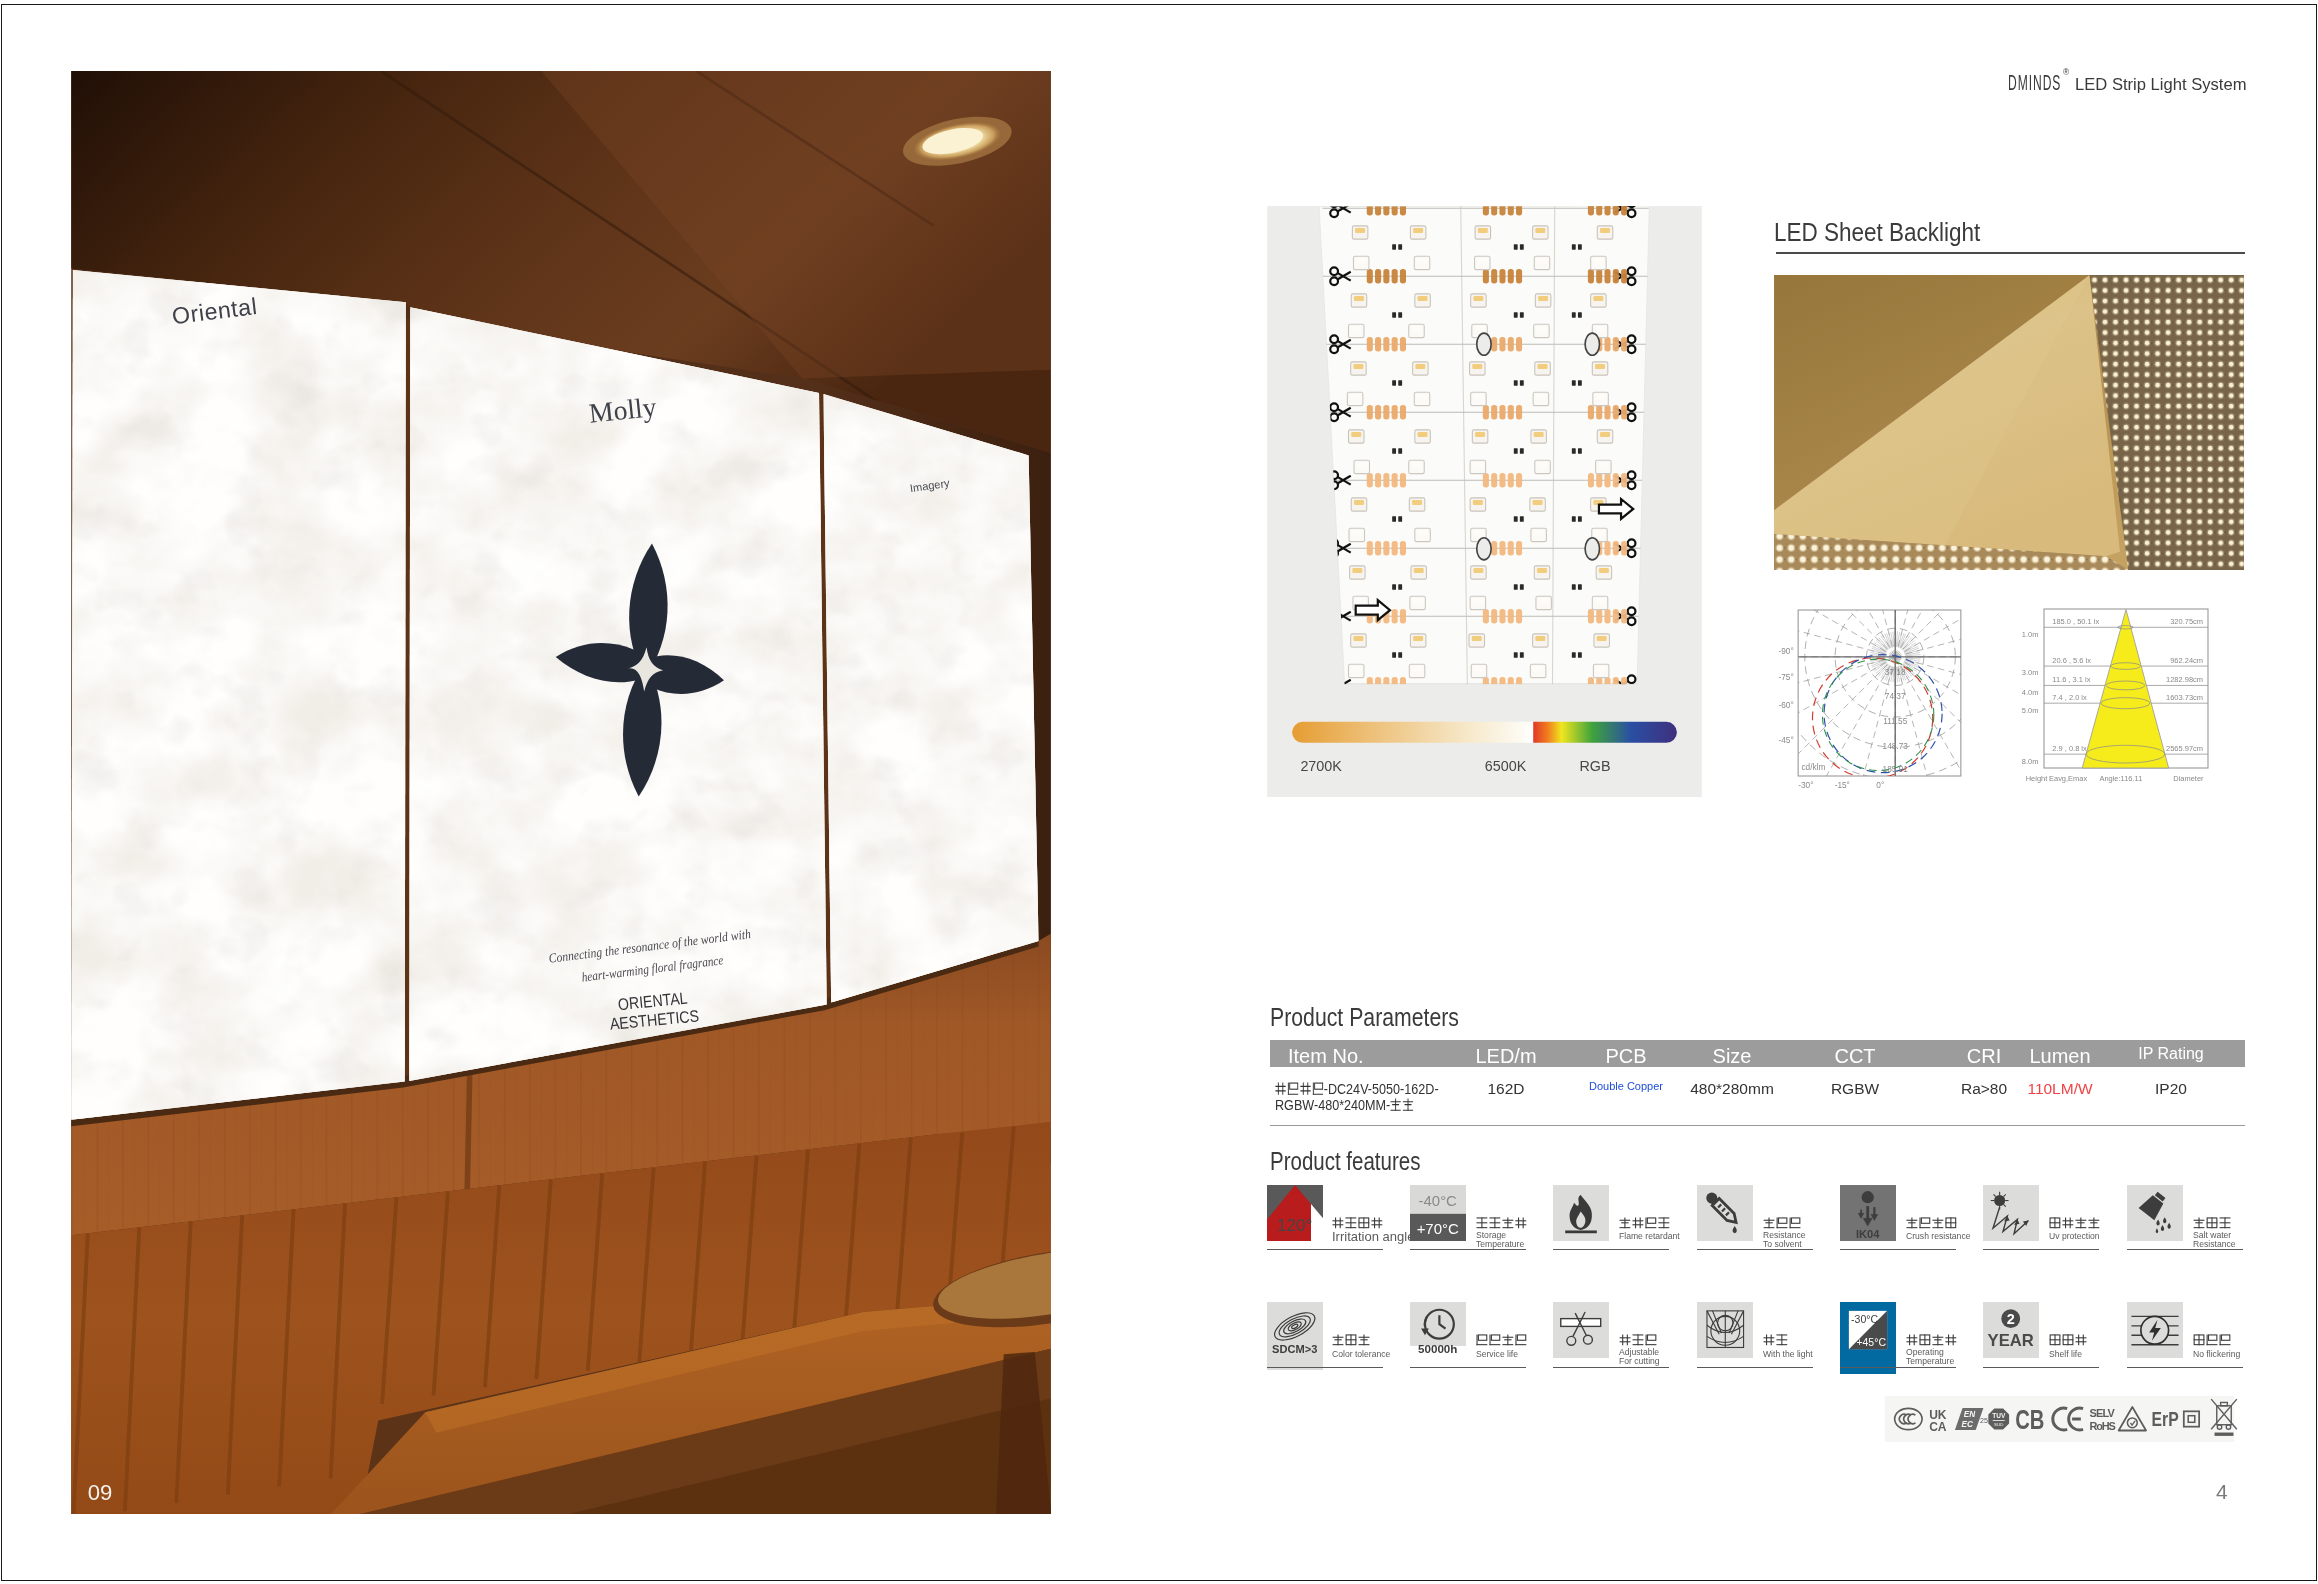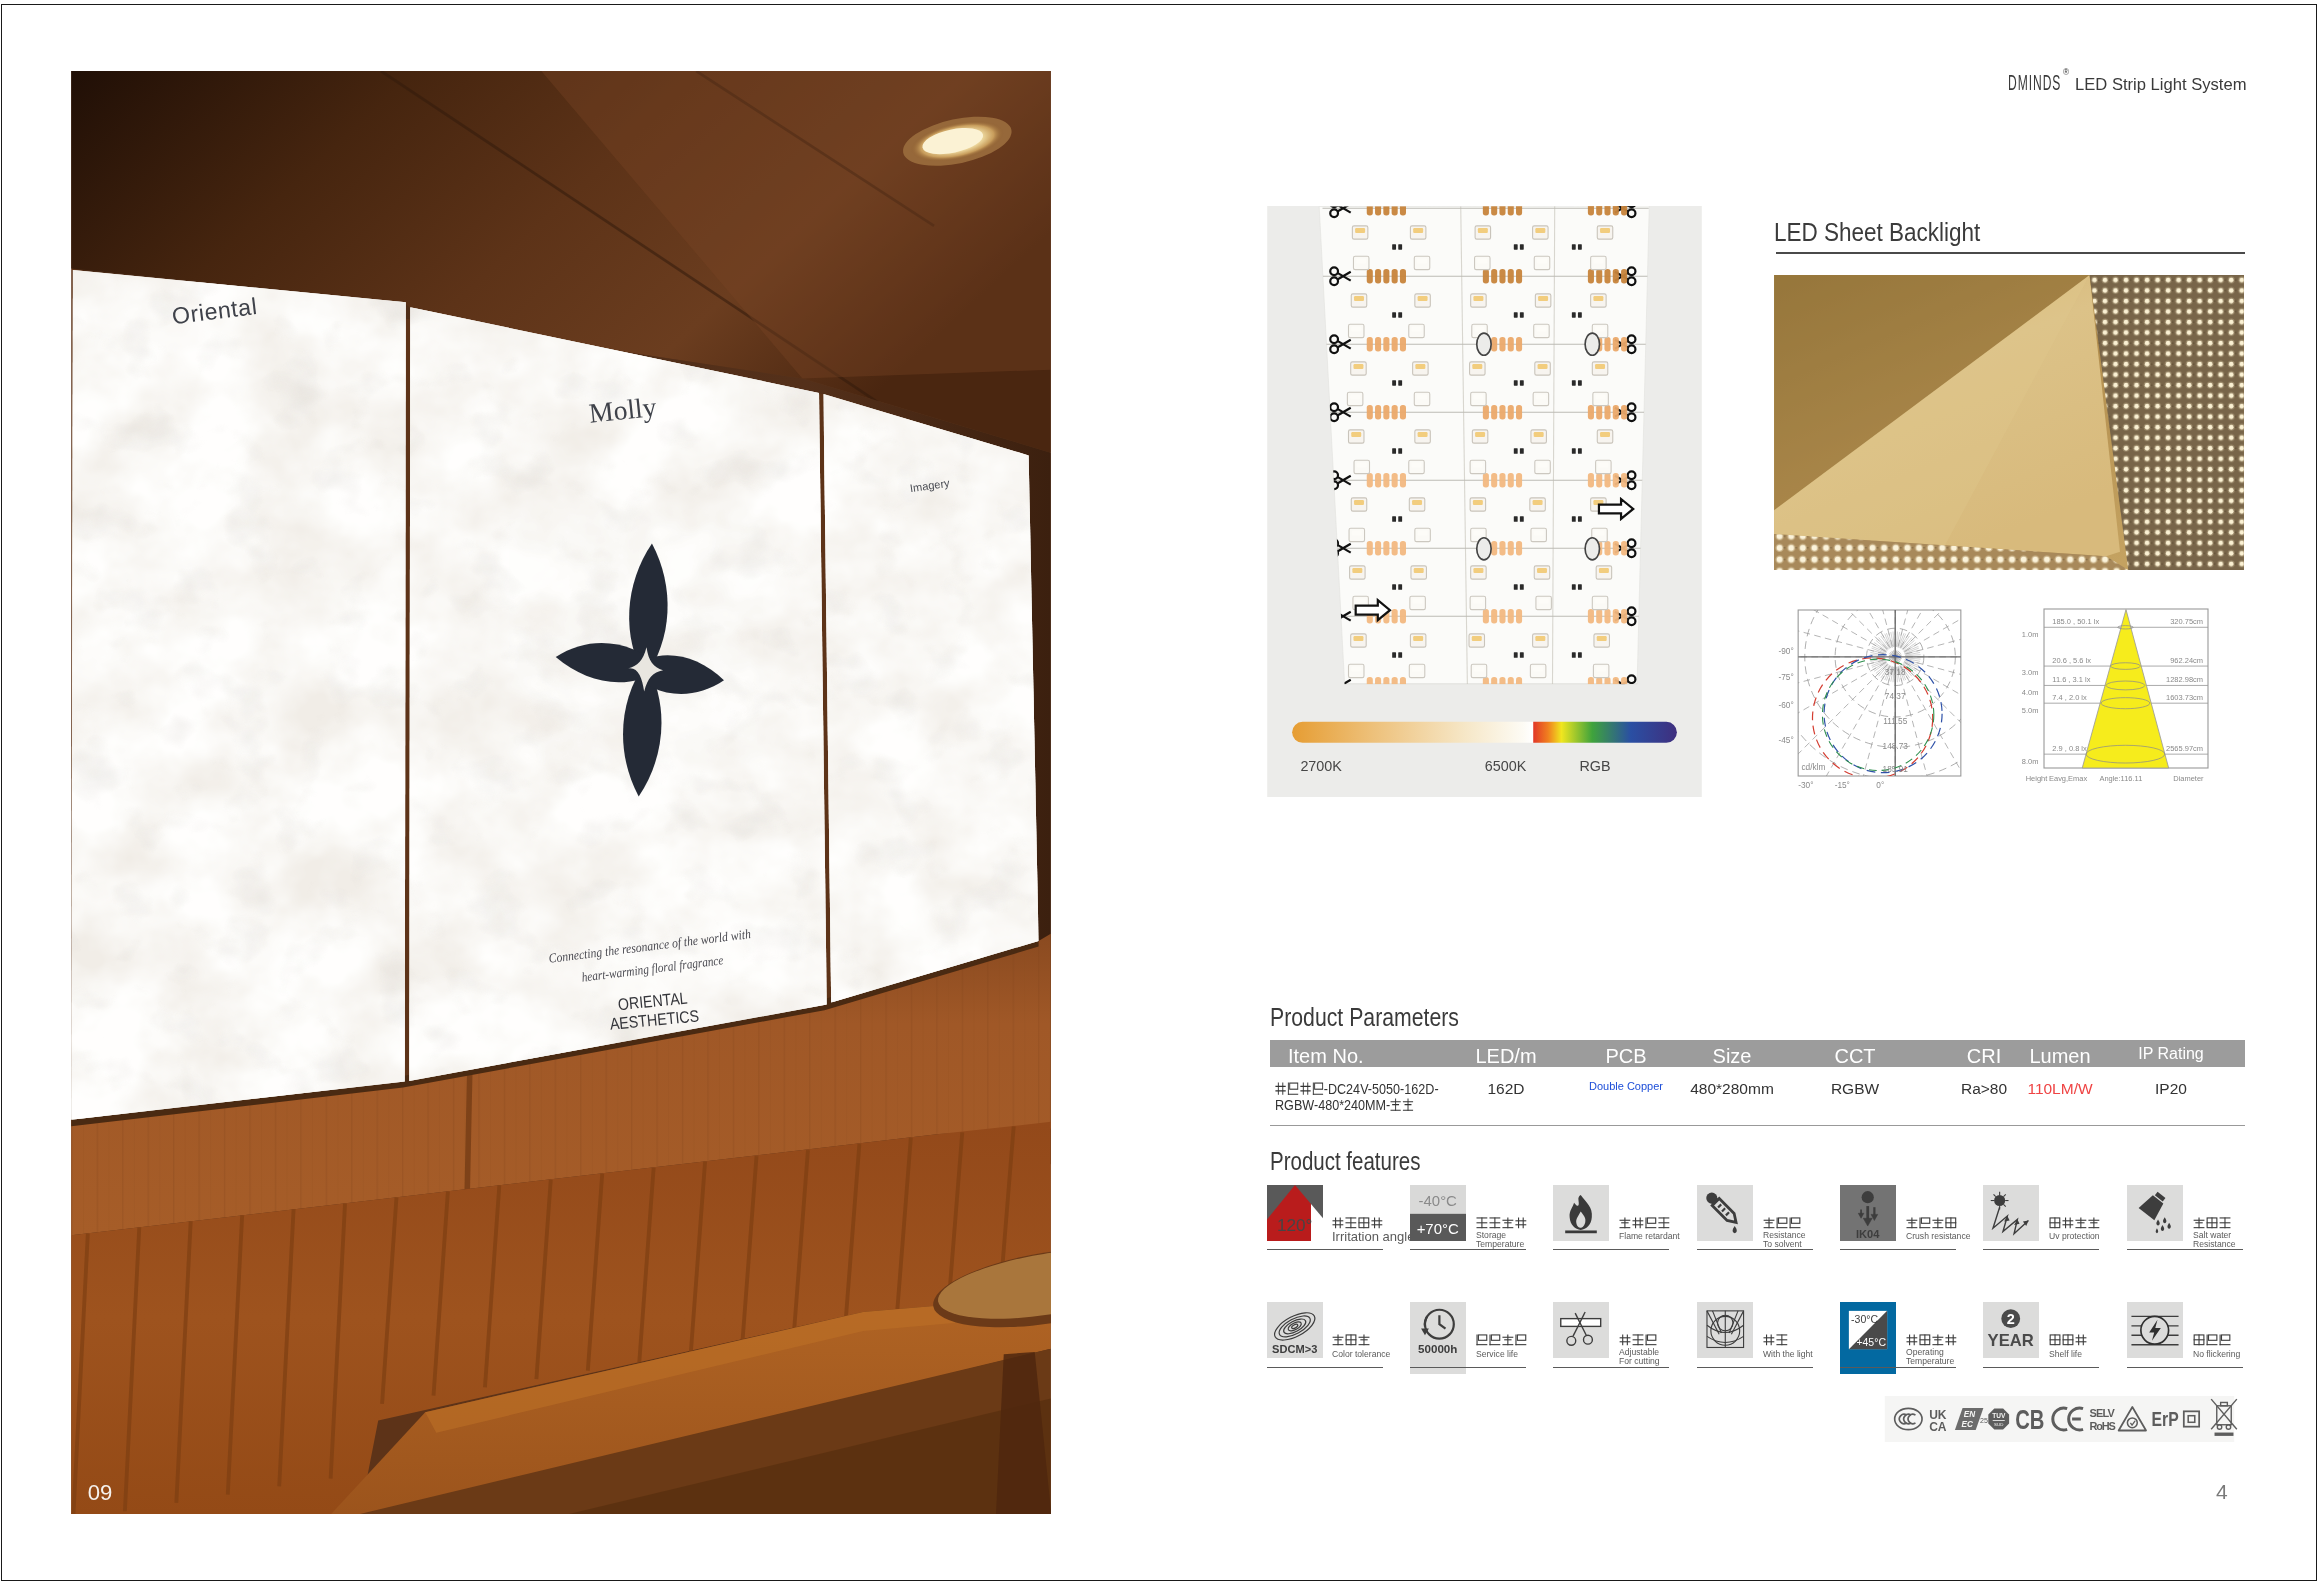--- a/index.html
+++ b/index.html
@@ -930,21 +930,21 @@
       </g>
       <g stroke="#3c3c3c" stroke-width="2.0" fill="none" stroke-linecap="square">
         <line x1="48.7" y1="1.7" x2="66.4" y2="1.7"></line>
         <line x1="48.7" y1="10.5" x2="66.4" y2="10.5"></line>
         <line x1="48.7" y1="19.3" x2="66.4" y2="19.3"></line>
         <line x1="57.5" y1="1.7" x2="57.5" y2="19.3"></line>
       </g>
     </svg></div>
 <div style="position:absolute;left:2193px;top:1231px;font-size:8.6px;line-height:8.8px;color:#5a5a5a;white-space:nowrap">Salt water<br>Resistance</div>
 <div style="position:absolute;left:2127px;top:1249px;width:116px;height:1.1px;background:#5a5a5a"></div>
-<div style="position:absolute;left:1267px;top:1302px;width:56px;height:56px;background:#dcdcdb"><svg width="56" height="56" viewBox="0 0 101 101">
+<div style="position:absolute;left:1267px;top:1302px;width:56px;height:68px;background:#dcdcdb"><svg width="56" height="56" viewBox="0 0 101 101">
       <g transform="translate(50,44) rotate(-28)">
         <ellipse cx="0" cy="0" fill="none" stroke="#3d3d3d" stroke-width="2.2" rx="40" ry="18"></ellipse>
         <ellipse cx="0" cy="0" fill="none" stroke="#3d3d3d" stroke-width="2.2" rx="31" ry="13.5"></ellipse>
         <ellipse cx="0" cy="0" fill="none" stroke="#3d3d3d" stroke-width="2.2" rx="22" ry="9.5"></ellipse>
         <ellipse cx="0" cy="0" fill="none" stroke="#3d3d3d" stroke-width="2.2" rx="13" ry="6"></ellipse>
         <ellipse cx="0" cy="0" fill="none" stroke="#3d3d3d" stroke-width="2.2" rx="6" ry="3"></ellipse>
       </g>
       <text x="50" y="92" font-size="20" font-weight="bold" text-anchor="middle" fill="#3d3d3d" font-family="Liberation Sans, sans-serif">SDCM&gt;3</text>
     </svg></div>
 <div style="position:absolute;left:1332px;top:1334px;white-space:nowrap"><svg width="38" height="11.6" viewBox="0 0 68 21" style="vertical-align:-1.7px">
@@ -961,21 +961,21 @@
       </g>
       <g stroke="#3c3c3c" stroke-width="2.0" fill="none" stroke-linecap="square">
         <line x1="57.5" y1="1.7" x2="57.5" y2="19.3"></line>
         <line x1="48.7" y1="5.9" x2="66.4" y2="5.9"></line>
         <line x1="48.7" y1="19.3" x2="66.4" y2="19.3"></line>
         <line x1="51.9" y1="10.5" x2="63.2" y2="10.5"></line>
       </g>
     </svg></div>
 <div style="position:absolute;left:1332px;top:1350px;font-size:8.6px;line-height:9.4px;color:#5a5a5a;white-space:nowrap">Color tolerance</div>
 <div style="position:absolute;left:1267px;top:1367px;width:116px;height:1.1px;background:#5a5a5a"></div>
-<div style="position:absolute;left:1410px;top:1302px;width:56px;height:72px;background:#dcdcdb"><svg width="56" height="56" viewBox="0 0 101 101">
+<div style="position:absolute;left:1410px;top:1302px;width:56px;height:44px;background:#dcdcdb"><svg width="56" height="56" viewBox="0 0 101 101">
       <circle cx="53" cy="40" r="26" fill="none" stroke="#3d3d3d" stroke-width="4"></circle>
       <path d="M53 24 v16 l11 8" stroke="#3d3d3d" stroke-width="4" fill="none"></path>
       <path d="M27 44 a26 26 0 0 1 4 -18" stroke="#3d3d3d" stroke-width="4" fill="none"></path>
       <polygon points="20,48 34,48 27,60" fill="#3d3d3d"></polygon>
       <text x="50" y="92" font-size="21" font-weight="bold" text-anchor="middle" fill="#3d3d3d" font-family="Liberation Sans, sans-serif">50000h</text>
     </svg></div>
 <div style="position:absolute;left:1476px;top:1334px;white-space:nowrap"><svg width="51" height="11.6" viewBox="0 0 92 21" style="vertical-align:-1.7px">
       <g stroke="#3c3c3c" stroke-width="2.0" fill="none" stroke-linecap="square">
         <line x1="1.7" y1="1.7" x2="1.7" y2="19.3"></line>
         <rect x="4.2" y="1.7" width="15.1" height="9.7"></rect>

